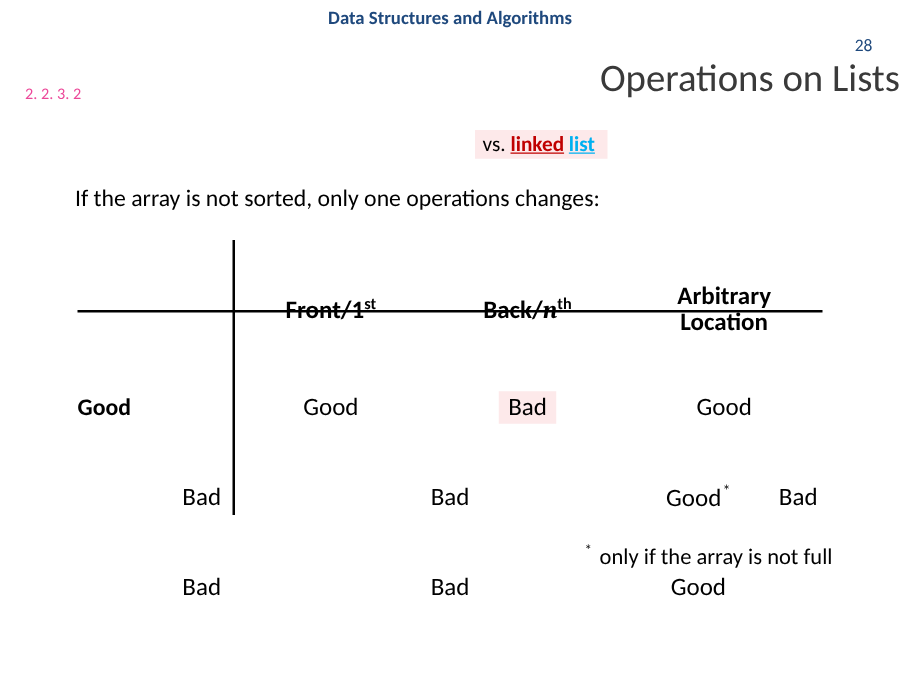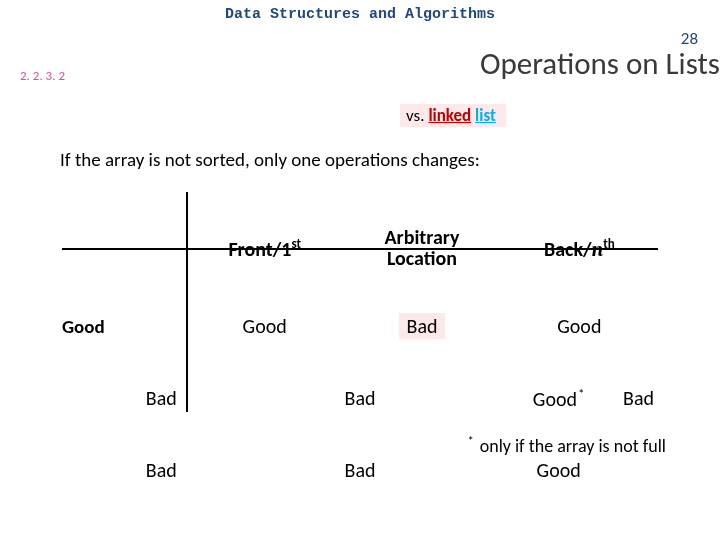--- a/index.html
+++ b/index.html
@@ -15,27 +15,26 @@
   }
   .course-title {
     position: absolute;
     top: 6px;
     left: 0;
     width: 100%;
     text-align: center;
     font-size: 15px;
     font-weight: 600;
     color: #1f497d;
-    font-family: Liberation Mono, monospace;
   }
   .page-num {
     position: absolute;
     top: 28px;
     right: 22px;
-    font-size: 17px;
+    font-size: 14px;
     color: #1f497d;
   }
   .section-num {
     position: absolute;
     top: 68px;
     left: 20px;
     font-size: 13px;
     color: #ec4899;
   }
   .slide-title {
@@ -47,21 +46,20 @@
     font-size: 31px;
     color: #3a3a3a;
   }
   .vs-wrap {
     position: absolute;
     top: 104px;
     left: 380px;
     background: #fde9ea;
     padding: 1px 10px 1px 6px;
     font-size: 17px;
-    margin-left: 20px;
   }
   .vs-wrap .linked {
     color: #c00000;
     font-weight: 700;
     text-decoration: underline;
   }
   .vs-wrap .list {
     color: #00b0f0;
     font-weight: 700;
     text-decoration: underline;
@@ -162,26 +160,26 @@
 
 <div class="tbl">
   <div class="vline"></div>
   <div class="hline"></div>
 
   <div class="row" style="height:56px;">
     <div class="rowlabel"></div>
     <div class="cell hdr">
       <span>Front/1</span><sup>st</sup>
     </div>
+    <div class="cell hdr">
+      <span>Back/</span><span class="ital">n</span><sup>th</sup>
+    </div>
     <div class="cell hdr" style="line-height:1.05;">
       <div>Arbitrary</div>
       <div>Location</div>
-    </div>
-    <div class="cell hdr">
-      <span>Back/</span><span class="ital">n</span><sup>th</sup>
     </div>
   </div>
 
   <div class="row">
     <div class="rowlabel">Good</div>
     <div class="cell">Good</div>
     <div class="cell"><span class="highlight">Bad</span></div>
     <div class="cell">Good</div>
   </div>
 

